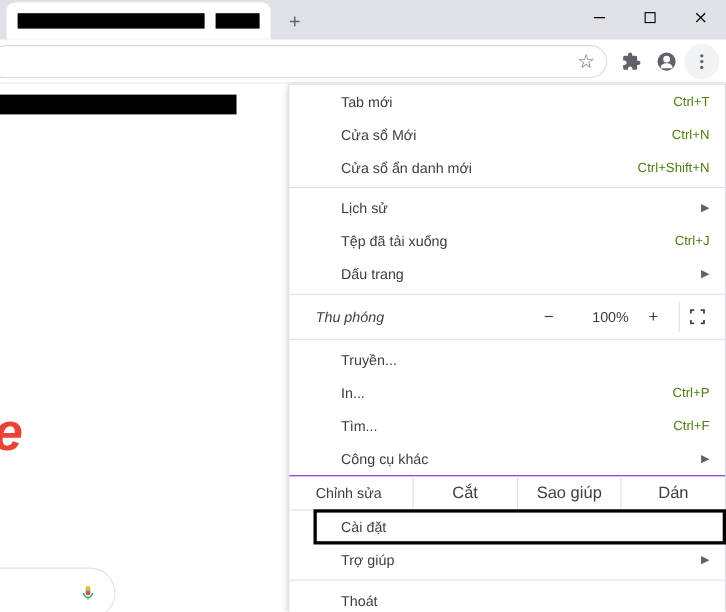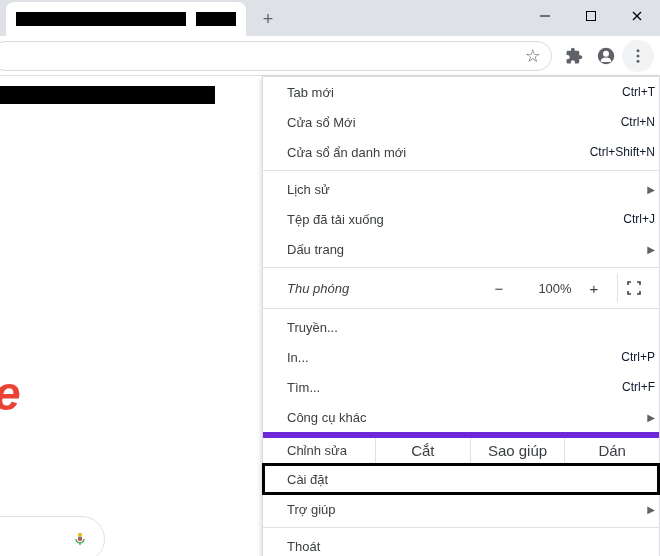--- a/index.html
+++ b/index.html
@@ -24,32 +24,32 @@
 
   
   .page { position: absolute; left: 0; top: 76px; right: 0; bottom: 0; background: #fff; }
   .page-redact { width: 220px; height: 18px; background: #000; margin: 10px 0 0 -5px; }
   .red-accent { position: absolute; left: -6px; top: 290px; font-size: 48px; color: #ea4335; font-weight: bold; font-style: italic; }
   .searchbar-frag { position: absolute; left: -5px; top: 440px; width: 110px; height: 46px; border: 1px solid #dfe1e5; border-radius: 0 24px 24px 0; display: flex; align-items: center; justify-content: flex-end; padding-right: 16px; background: #fff; }
   .mic { width: 16px; height: 22px; }
 
   
   .menu { position: absolute; right: 0; top: 76px; width: 398px; background: #fff; border: 1px solid #dadce0; box-shadow: 0 2px 6px rgba(0,0,0,0.2); font-size: 13px; color: #3c4043; }
-  .mrow { display: flex; align-items: center; height: 30px; padding: 0 4px 0 24px; cursor: default; }
+  .mrow { display: flex; align-items: center; height: 30px; padding: 0 14px 0 24px; cursor: default; margin-left: 23px; }
   .mlabel { flex: 1; white-space: nowrap; }
-  .mshort { color: #0f172a; font-size: 12px; }
+  .mshort { color: #4d7c0f; font-size: 12px; }
   .marrow { color: #5f6368; font-size: 10px; margin-left: 8px; }
   .msep { height: 1px; background: #e0e0e0; margin: 3px 0; }
   .zoomrow { display: flex; align-items: center; height: 34px; padding: 0 10px 0 24px; }
   .zoomrow .mlabel { flex: 1; font-style: italic; }
   .zbtn { width: 30px; text-align: center; color: #3c4043; font-size: 15px; }
   .zval { width: 48px; text-align: center; font-size: 13px; margin-left: 17px; }
   .fsbtn { width: 32px; height: 28px; margin-left: 8px; border-left: 1px solid #e0e0e0; display: flex; align-items: center; justify-content: center; }
   .fsbtn svg { width: 14px; height: 14px; }
-  .editrow { display: flex; align-items: center; height: 32px; border-top: 6px solid #6d28d9; border-bottom: 1px solid #e0e0e0; }
+  .editrow { display: flex; align-items: center; height: 32px; border-top: 1px solid #6d28d9; border-bottom: 1px solid #e0e0e0; }
   .editlabel { width: 112px; padding-left: 24px; font-size: 13px; }
   .editbtn { flex: 1; text-align: center; font-size: 15px; border-left: 1px solid #e0e0e0; height: 100%; display: flex; align-items: center; justify-content: center; }
   .boxed { outline: 3px solid #000; outline-offset: -2px; }
 </style>
 </head>
 <body>
 
 <div class="titlebar">
   <div class="tab">
     <div class="tab-redact"></div>

